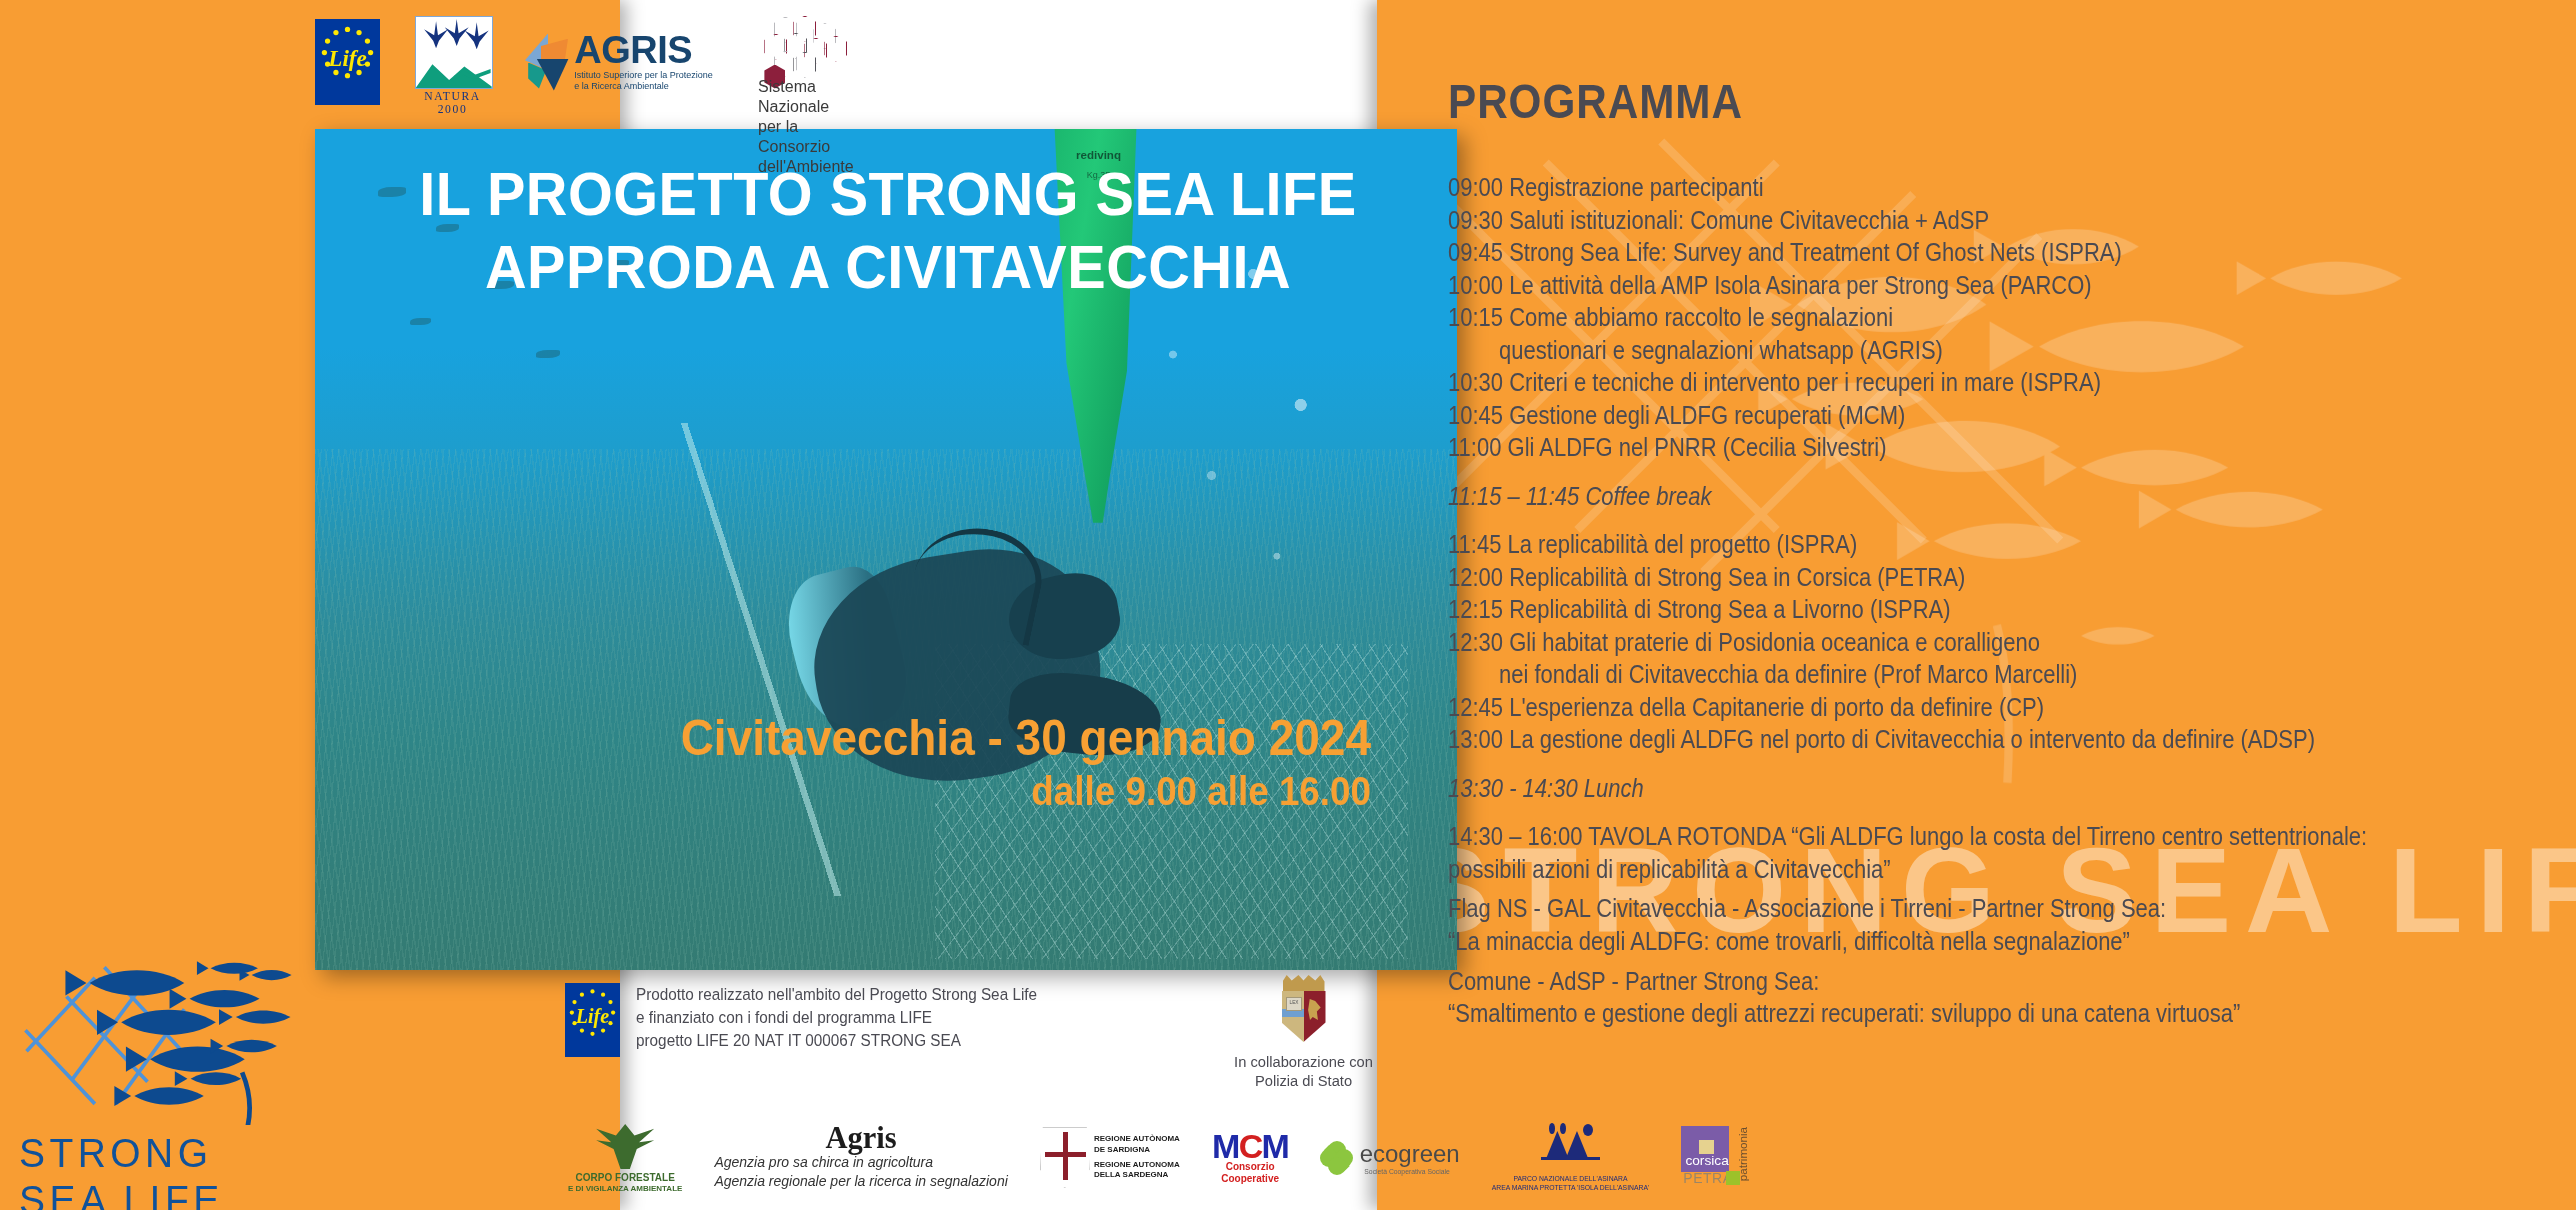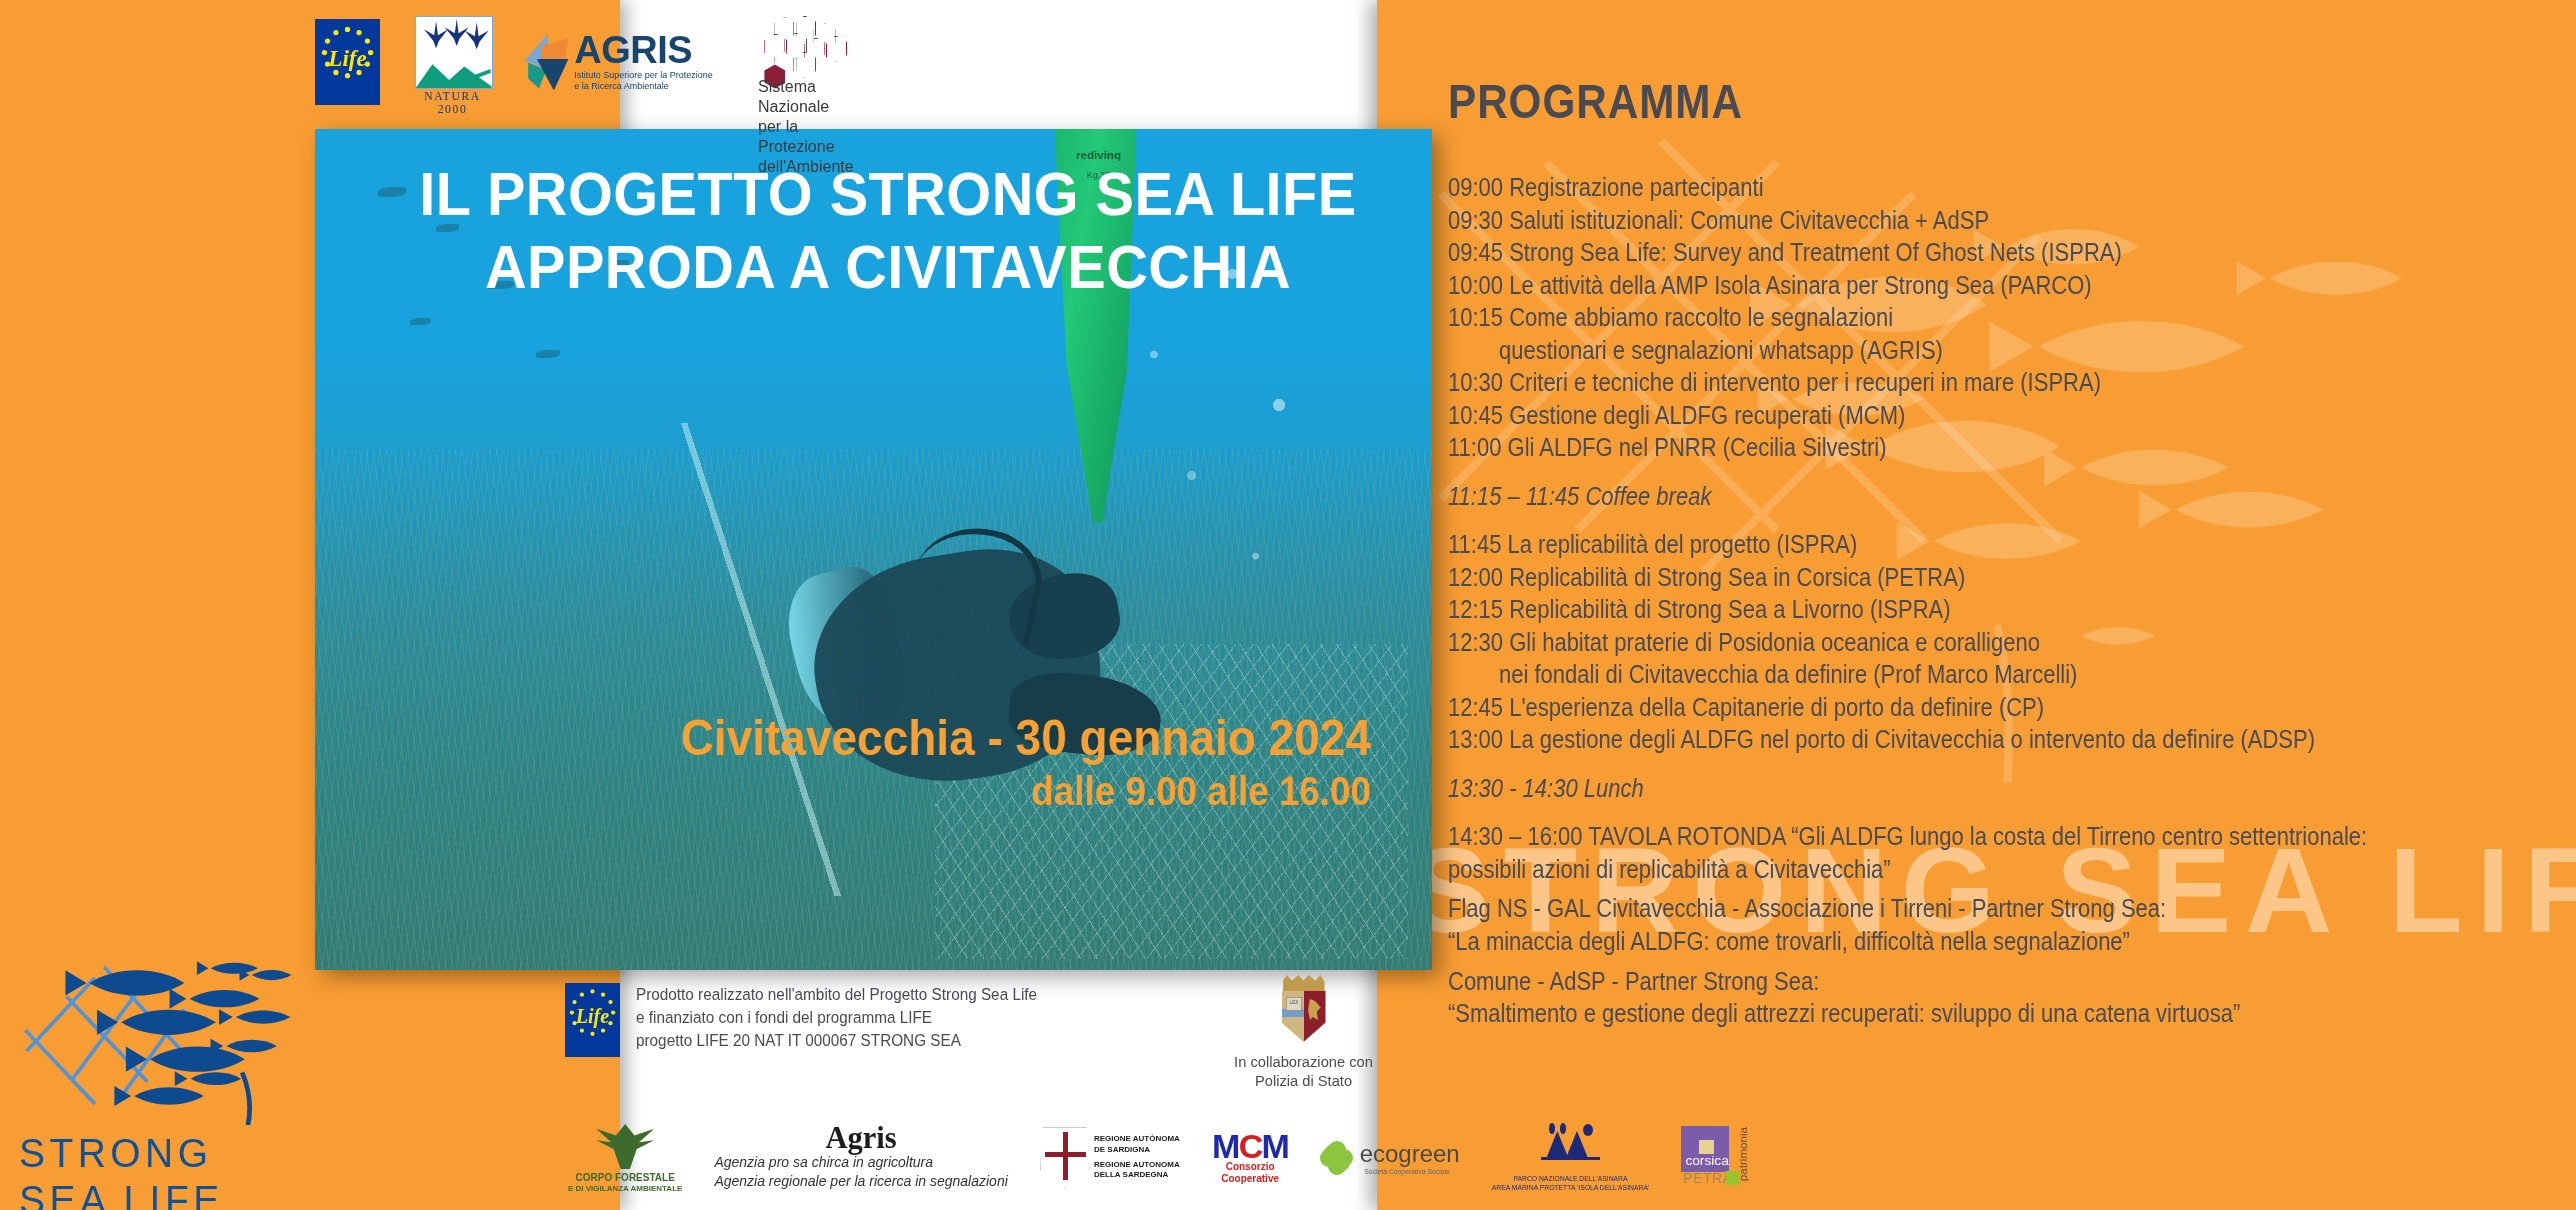--- a/index.html
+++ b/index.html
@@ -23,21 +23,21 @@
   .wm-fish{opacity:.55;}
   .wm-word{position:absolute;left:32px;top:820px;width:1104px;
     font-size:121px;font-weight:700;letter-spacing:13.7px;
     color:rgba(255,255,255,.42);white-space:nowrap;
     font-family:"Liberation Sans",sans-serif;}
 
   
   .photo{position:absolute;left:315px;top:129px;width:1117px;height:841px;
     clip-path:polygon(70 0, 2125 0, 2125 1600, 0 1600);
     filter:drop-shadow(8.4px 7.4px 10.5px rgba(0,0,0,.35));
-    overflow:hidden;background:#1ca0db;}
+    overflow:hidden;background:#1ca0db;padding-left:25px;}
   .photo-inner{position:absolute;inset:0;}
   .sea-top{position:absolute;inset:0;
     background:linear-gradient(180deg,#18a2de 0%,#18a2de 26%,#1f9cc8 42%,#2b93ae 58%,#2d8e9c 74%,#33868c 100%);}
   .grass{position:absolute;left:0;bottom:0;width:100%;height:62%;
     background:
       repeating-linear-gradient(82deg, rgba(120,180,165,.16) 0 1.6px, rgba(0,0,0,0) 1.6px 6.8px),
       repeating-linear-gradient(97deg, rgba(150,200,180,.13) 0 1.1px, rgba(0,0,0,0) 1.1px 5.8px),
       linear-gradient(180deg, rgba(44,130,130,0) 0%, rgba(48,126,118,.55) 55%, rgba(52,120,108,.8) 100%);}
   .bubbles{position:absolute;right:8%;top:4%;width:26%;height:60%;
     background:
@@ -331,21 +331,21 @@
         <div class="hex" style="left:21px;top:19px;border-color:#8c1f3c;"></div>
         <div class="hex" style="left:41px;top:18px;border-color:#55555c;"></div>
         <div class="hex" style="left:61px;top:23px;border-color:#8c1f3c;"></div>
         <div class="hex" style="left:81px;top:21px;border-color:#8c1f3c;"></div>
         <div class="hex" style="left:30.5px;top:36px;"></div>
         <div class="hex" style="left:50px;top:37px;border-color:#55555c;"></div>
         <div class="hexf" style="left:21px;top:50px;"></div>
       </div>
       <div class="snpa-txt">
         <div>Sistema Nazionale</div>
-        <div>per la Protezione</div>
+        <div>per la Consorzio</div>
         <div>dell'Ambiente</div>
       </div>
     </div>
   </div>
 
   <div class="prog-head">PROGRAMMA</div>
   <div class="prog-list" id="prog-list">
       <div class="prog-line ">09:00 Registrazione partecipanti</div>
       <div class="prog-line ">09:30 Saluti istituzionali: Comune Civitavecchia + AdSP</div>
       <div class="prog-line ">09:45 Strong Sea Life: Survey and Treatment Of Ghost Nets (ISPRA)</div>

